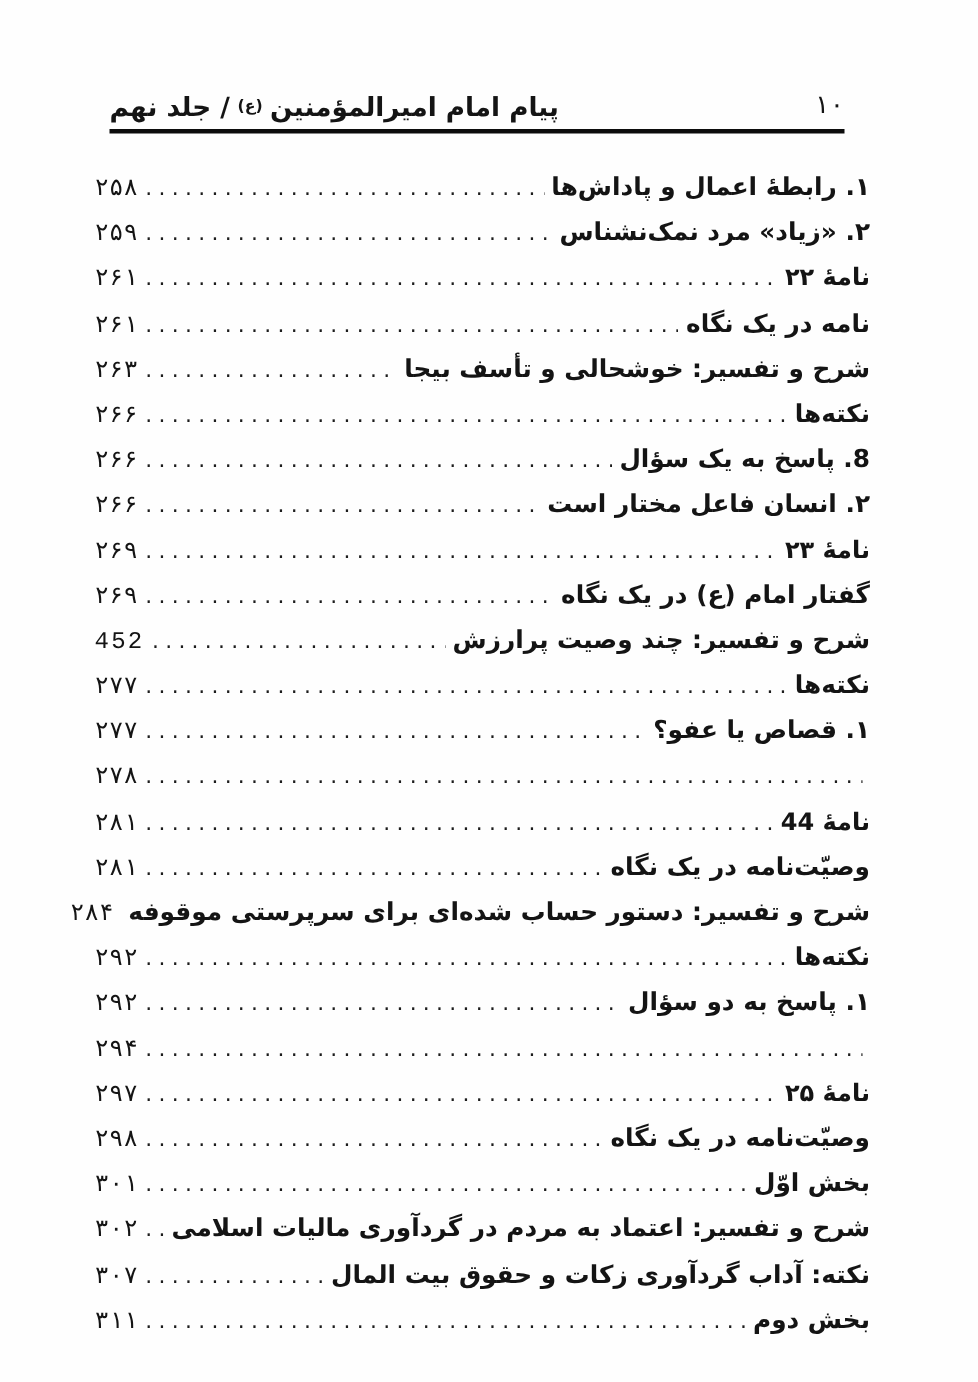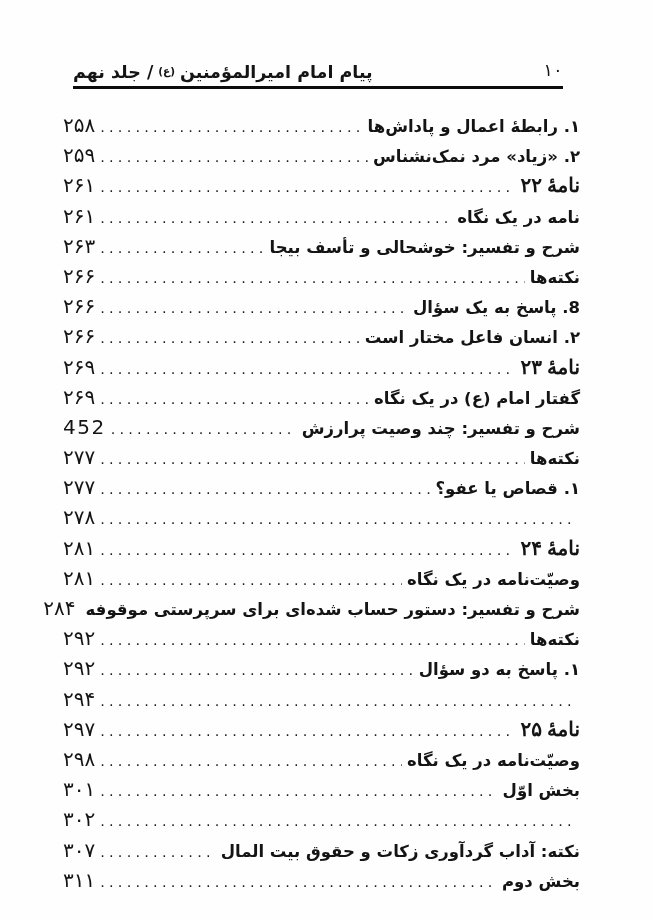--- a/index.html
+++ b/index.html
@@ -59,39 +59,40 @@
   }
   .toc-row {
     display: flex;
     align-items: baseline;
     height: 30.2px;
     line-height: 30.2px;
     font-size: 16.5px;
     white-space: nowrap;
   }
   .toc-title { flex: 0 0 auto; font-weight: bold; }
-  .toc-row.bold .toc-title { font-weight: bold; font-size: 20px; font-family: Liberation Serif, serif; }
+  .toc-row.bold .toc-title { font-weight: bold; font-size: 16px; }
   .toc-dots {
     flex: 1 1 auto;
     overflow: hidden;
     margin: 0 5px;
     direction: ltr;
     text-align: left;
     min-width: 0;
   }
   .toc-dots::after {
     content: "..........................................................................................................";
     letter-spacing: 4.2px;
     font-size: 14.5px;
     color: #1c1c1c;
   }
   .toc-page {
     flex: 0 0 auto;
-    font-size: 20px;
+    font-size: 16px;
     letter-spacing: 1.5px;
+    font-family: Liberation Mono, monospace;
   }
 </style>
 </head>
 <body>
 
 <div class="page">
 
   <div class="header">
     <div class="header-title">
       <span>پیام امام امیرالمؤمنین</span>
@@ -167,21 +168,21 @@
       <div class="toc-row">
     <span class="toc-title">۱. قصاص یا عفو؟</span>
     <span class="toc-dots"></span>
     <span class="toc-page">۲۷۷</span>
   </div>
       <div class="toc-row">
     <span class="toc-dots"></span>
     <span class="toc-page">۲۷۸</span>
   </div>
       <div class="toc-row bold">
-    <span class="toc-title">نامۀ ۲۴</span>
+    <span class="toc-title">نامۀ 44</span>
     <span class="toc-dots"></span>
     <span class="toc-page">۲۸۱</span>
   </div>
       <div class="toc-row">
     <span class="toc-title">وصیّت‌نامه در یک نگاه</span>
     <span class="toc-dots"></span>
     <span class="toc-page">۲۸۱</span>
   </div>
       <div class="toc-row">
     <span class="toc-title">شرح و تفسیر: دستور حساب شده‌ای برای سرپرستی موقوفه</span>
@@ -211,20 +212,21 @@
     <span class="toc-title">وصیّت‌نامه در یک نگاه</span>
     <span class="toc-dots"></span>
     <span class="toc-page">۲۹۸</span>
   </div>
       <div class="toc-row">
     <span class="toc-title">بخش اوّل</span>
     <span class="toc-dots"></span>
     <span class="toc-page">۳۰۱</span>
   </div>
       <div class="toc-row">
+    <span class="toc-title">شرح و تفسیر: اعتماد به مردم در گردآوری مالیات اسلامی</span>
     <span class="toc-dots"></span>
     <span class="toc-page">۳۰۲</span>
   </div>
       <div class="toc-row">
     <span class="toc-title">نکته: آداب گردآوری زکات و حقوق بیت المال</span>
     <span class="toc-dots"></span>
     <span class="toc-page">۳۰۷</span>
   </div>
       <div class="toc-row">
     <span class="toc-title">بخش دوم</span>

